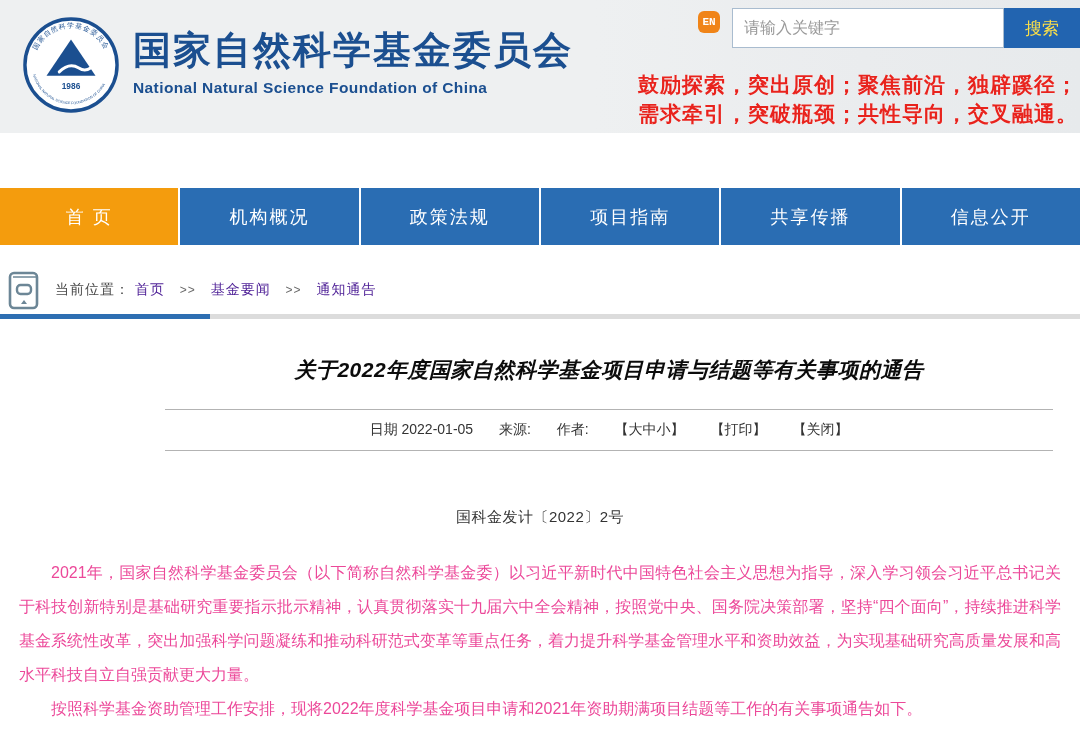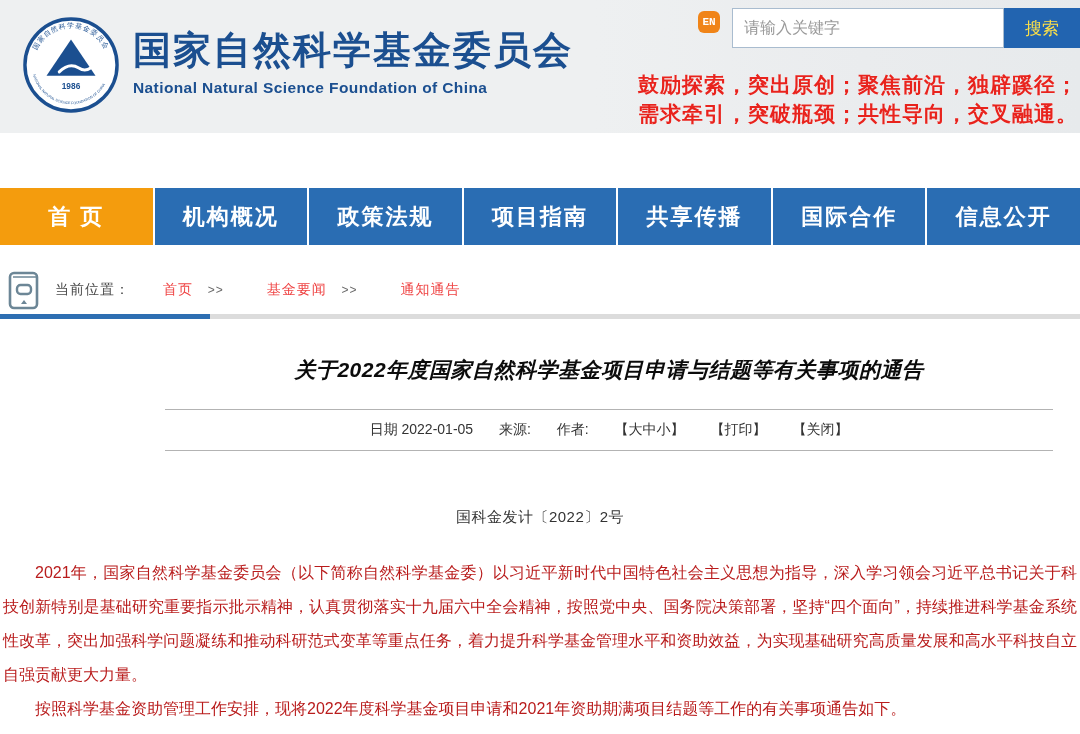--- a/index.html
+++ b/index.html
@@ -33,45 +33,45 @@
     font-size:17px;cursor:pointer;
   }
   .slogan{
     position:absolute;right:2px;top:70px;text-align:right;
     color:#e8231d;font-weight:bold;font-size:21px;line-height:29px;letter-spacing:1px;
     text-shadow:0 0 1px rgba(255,255,255,.8);
   }
   
   .nav{display:flex;height:57px;margin-top:55px;}
   .nav-item{
-    flex:1;background:#2a6db3;color:#fff;font-size:22px;font-weight:bold;
+    flex:1;background:#2a6db3;color:#fff;font-size:18px;font-weight:normal;
     display:flex;align-items:center;justify-content:center;cursor:pointer;
     border-right:2px solid #fff;letter-spacing:2px;
   }
   .nav-item:last-child{border-right:none;}
   .nav-item.active{background:#f49c0d;}
   
   .crumb-row{display:flex;align-items:center;margin:23px 0 0 8px;height:44px;}
   .crumb-icon{width:32px;height:42px;margin-right:15px;}
   .crumb-text{font-size:14px;color:#4a4a4a;letter-spacing:1px;}
-  .crumb-text a{color:#ef4444;text-decoration:none;cursor:pointer;margin-left:28px;}
+  .crumb-text a{color:#4c1d95;text-decoration:none;cursor:pointer;}
   .crumb-sep{margin:0 10px;color:#6a6a6a;font-size:12px;}
   .crumb-bar{height:5px;background:#dcdcdc;margin-top:2px;}
   .crumb-bar-fill{height:5px;width:210px;background:#2e6fb2;}
   
   .title-block{margin-left:165px;width:888px;text-align:center;margin-top:37px;}
   .article-title{font-size:21px;font-weight:bold;color:#0c0c0c;margin:0;letter-spacing:.5px;font-style:italic;}
   .meta-row{
     border-top:1px solid #b3b3b3;border-bottom:1px solid #b3b3b3;
     margin-top:25px;padding:11px 0;font-size:14px;color:#333;
   }
   .meta-row span{margin:0 11px;}
   .meta-row .act{cursor:pointer;}
   .doc-number{text-align:center;margin-top:57px;font-size:15px;color:#333;letter-spacing:.5px;}
-  .body-text{margin-top:29px;padding:0 3px;font-size:16px;color:#b91c1c;line-height:34px;text-align:justify;}
+  .body-text{margin-top:29px;padding:0 19px;font-size:16px;color:#ec4899;line-height:34px;text-align:justify;}
   .body-text p{margin:0;text-indent:2em;}
 </style>
 </head>
 <body>
 
 <div class="top-header">
 
   <svg class="logo" viewBox="0 0 100 100">
     <circle cx="50" cy="50" r="47" fill="#ffffff" stroke="#1b4f90" stroke-width="3.5"></circle>
     <defs>
@@ -105,21 +105,20 @@
     <div>需求牵引，突破瓶颈；共性导向，交叉融通。</div>
   </div>
 </div>
 
 <div class="nav">
   <div class="nav-item active">首 页</div>
   <div class="nav-item">机构概况</div>
   <div class="nav-item">政策法规</div>
   <div class="nav-item">项目指南</div>
   <div class="nav-item">共享传播</div>
-  <div class="nav-item">国际合作</div>
   <div class="nav-item">信息公开</div>
 </div>
 
 <div class="crumb-row">
   <svg class="crumb-icon" viewBox="0 0 32 42">
     <rect x="2" y="4" width="27" height="35" rx="4" fill="none" stroke="#6c8696" stroke-width="2.6"></rect>
     <path d="M5,4 h22 M5,8 h24" stroke="#6c8696" stroke-width="1.6" fill="none"></path>
     <rect x="9" y="16" width="14" height="9" rx="3.5" fill="none" stroke="#6c8696" stroke-width="2.4"></rect>
     <path d="M16,31 l-3,4 h6 z" fill="#6c8696"></path>
   </svg>

